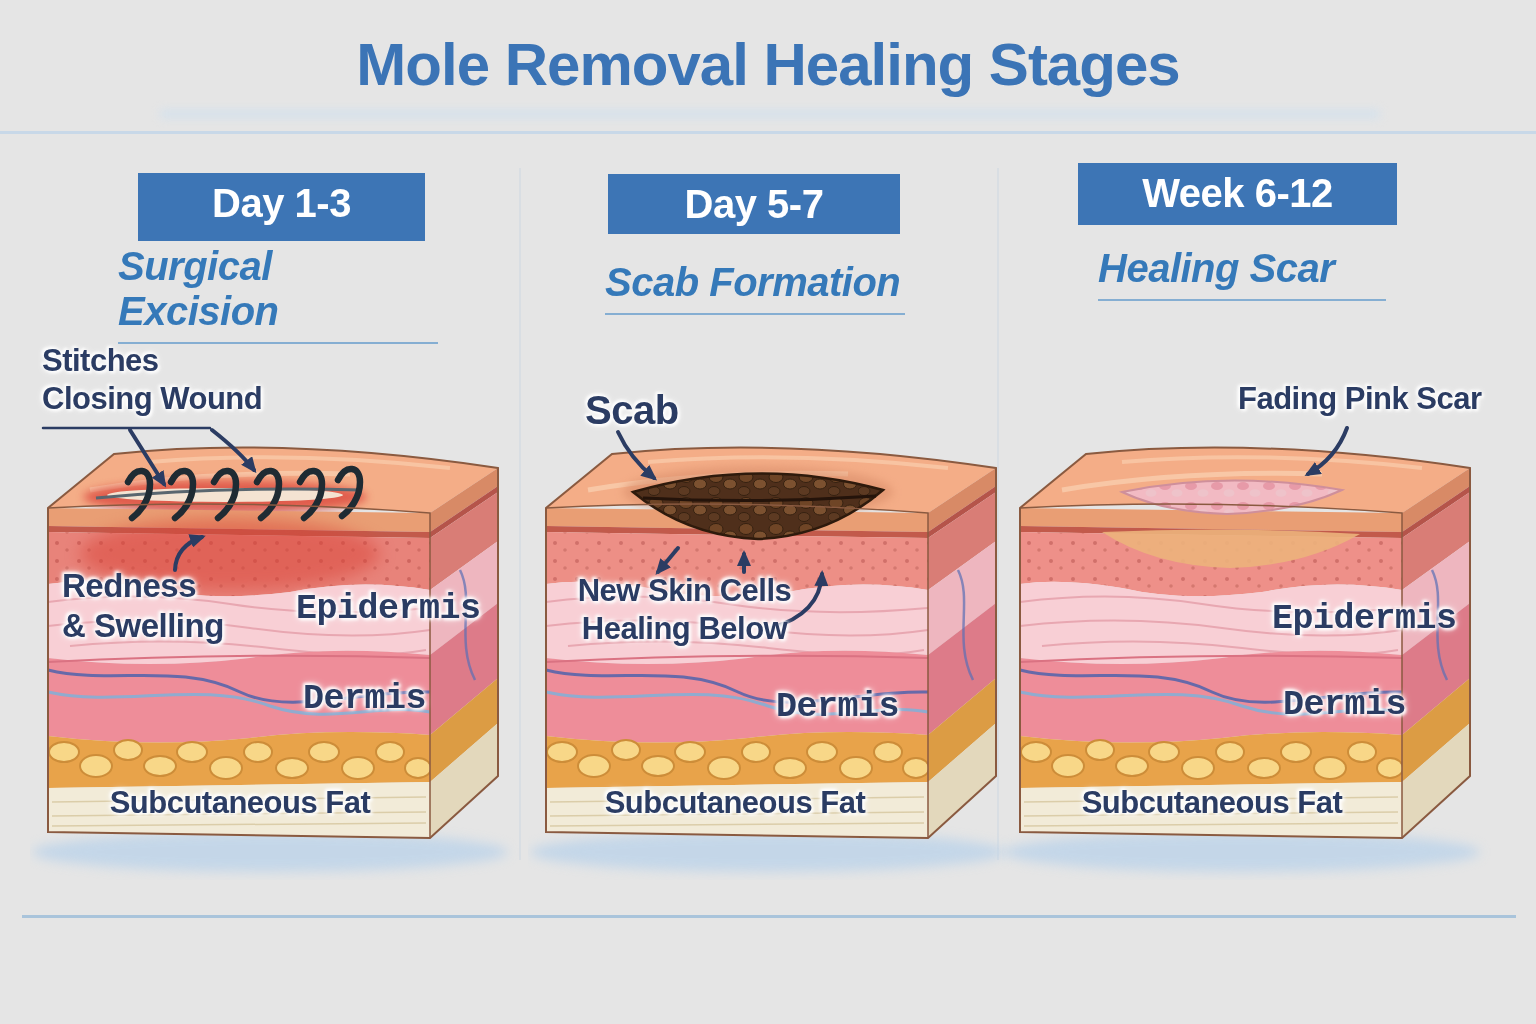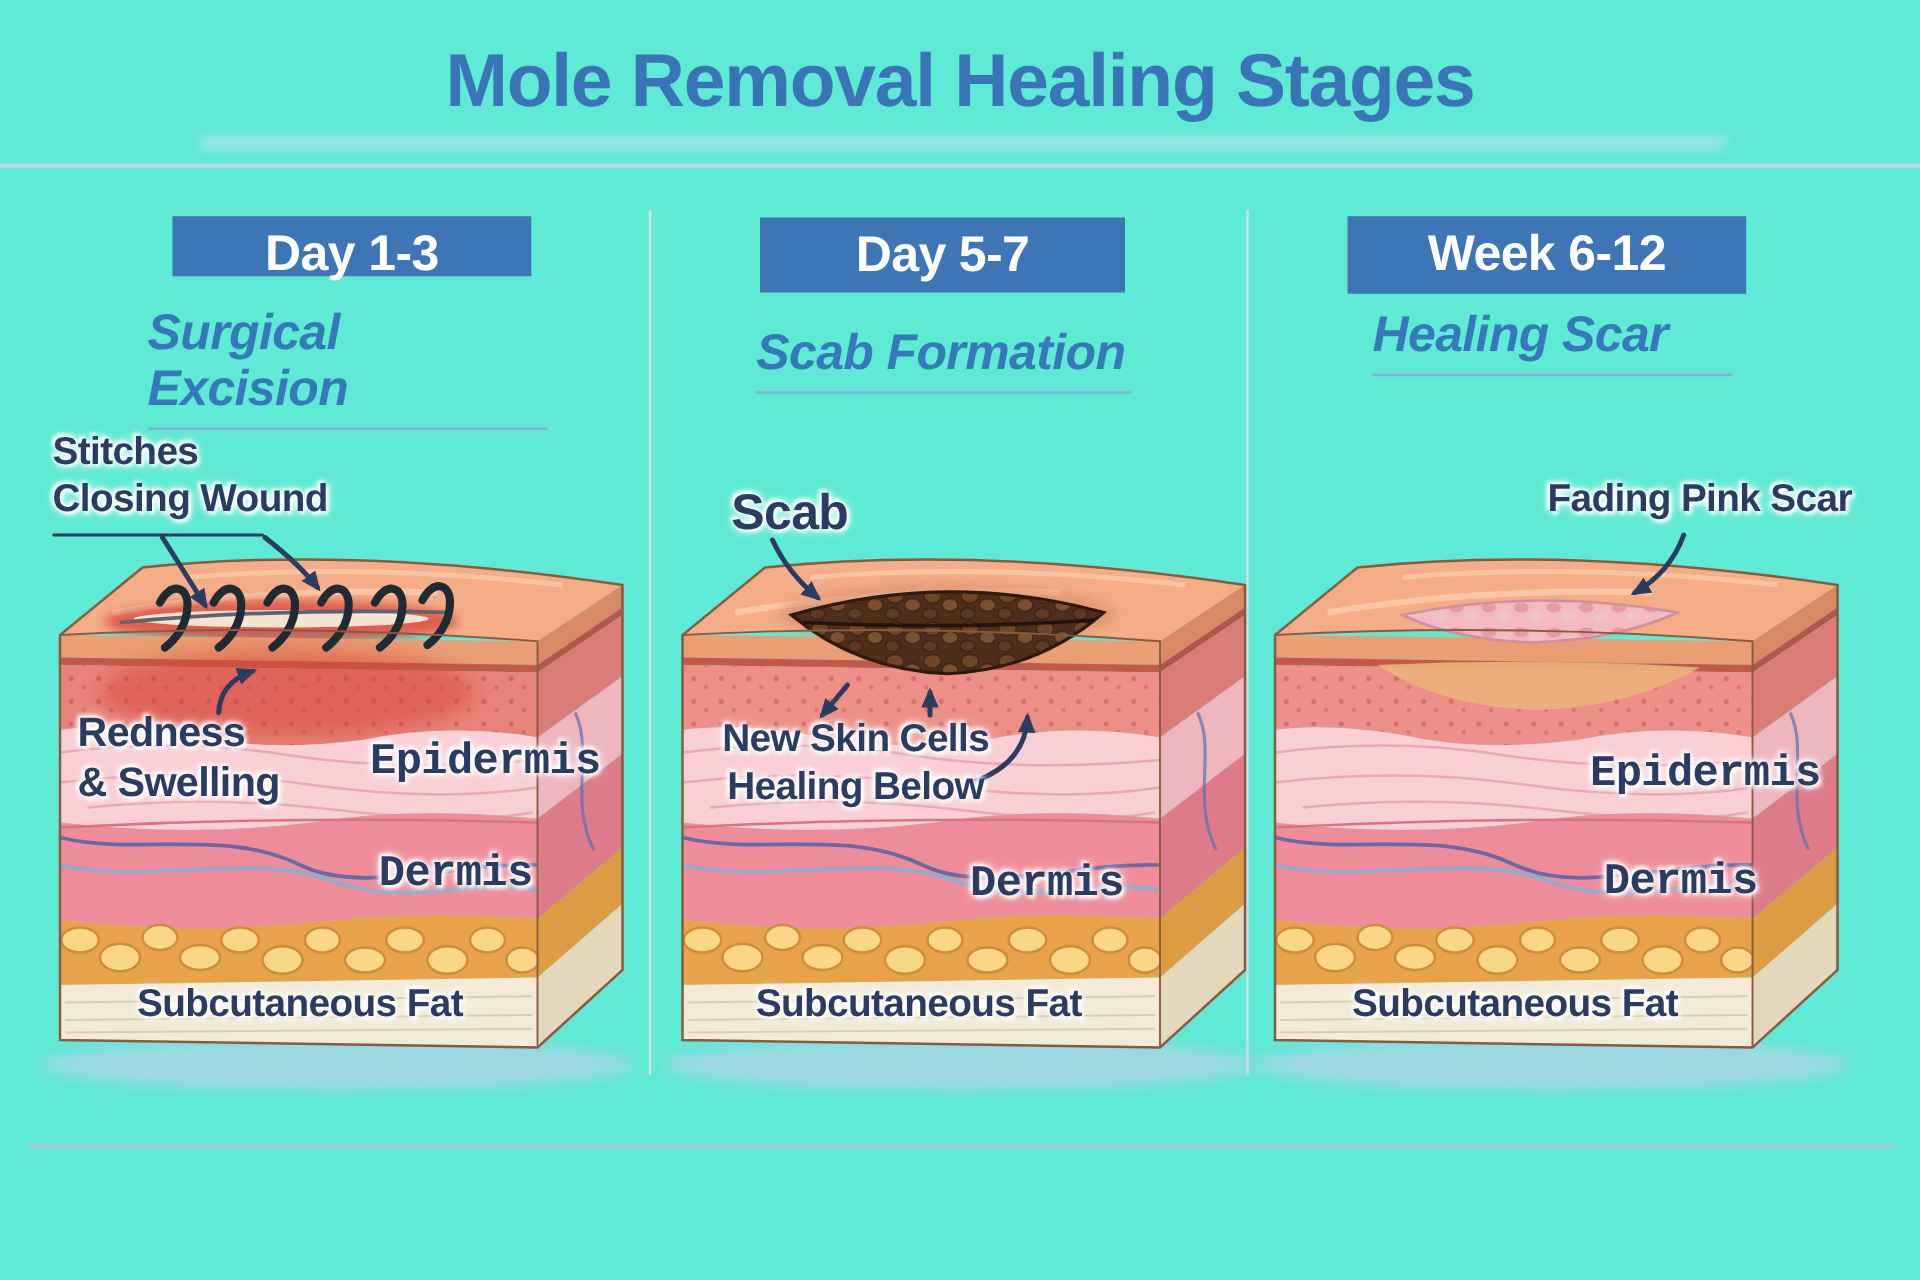--- a/index.html
+++ b/index.html
@@ -1,16 +1,16 @@
 <!DOCTYPE html>
 <html><head>
 <meta charset="utf-8">
 <style>
   html,body{margin:0;padding:0;background:#ffffff;}
-  .page{position:relative;width:1536px;height:1024px;background:#5eead4;overflow:hidden;
+  .page{position:relative;width:1536px;height:1024px;background:#e5e5e5;overflow:hidden;
         font-family:"Liberation Sans", sans-serif;}
   .title{position:absolute;left:0;top:30px;width:1536px;text-align:center;
          font-size:60px;font-weight:bold;letter-spacing:-1px;color:#3b74b6;}
   .title-glow{position:absolute;left:160px;top:110px;width:1220px;height:8px;
               background:#cfe0ef;filter:blur(5px);opacity:.8;}
   .hr{position:absolute;background:#c8d8e8;height:3px;}
   .hr.top{left:0;top:131px;width:1536px;}
   .hr.bottom{left:22px;top:915px;width:1494px;background:#a9c4db;}
   .vr{position:absolute;width:2px;background:#d9dee3;top:168px;height:692px;}
   .vr.v1{left:519px;} .vr.v2{left:997px;}
@@ -34,21 +34,21 @@
 <div class="page">
 
   <div class="title">Mole Removal Healing Stages</div>
   <div class="title-glow"></div>
   <div class="hr top"></div>
   <div class="vr v1"></div>
   <div class="vr v2"></div>
   <div class="hr bottom"></div>
 
   <section>
-    <div class="banner" style="left:138px;top:173px;width:287px;height:48px">Day 1-3</div>
+    <div class="banner" style="left:138px;top:173px;width:287px;height:68px">Day 1-3</div>
     <div class="subtitle" style="left:118px;top:244px;width:320px">Surgical Excision</div>
 
     <svg class="blockart" style="left:30px;top:340px" width="490" height="540" viewBox="0 0 490 540">
       <defs>
         <pattern id="p1-sp" width="22" height="18" patternUnits="userSpaceOnUse">
           <circle cx="5" cy="5" r="2" fill="#cf655e"></circle>
             <circle cx="15" cy="12" r="1.8" fill="#d26d65"></circle>
         </pattern>
         <marker id="p1-ah" markerWidth="16" markerHeight="14" refX="12" refY="7" orient="auto" markerUnits="userSpaceOnUse">
           <path d="M0,0 L16,7 L0,14 Z" fill="#2b3c63"></path>
@@ -213,21 +213,21 @@
     </svg>
 
     <div class="lbl f32" style="left:585px;top:386px">Scab</div>
     <div class="lbl pre ctr f31" style="left:562px;top:572px;width:245px">New Skin Cells
 Healing Below</div>
     <div class="lbl f35" style="left:776px;top:686px">Dermis</div>
     <div class="lbl ctr f31" style="left:560px;top:784px;width:350px">Subcutaneous Fat</div>
   </section>
 
   <section>
-    <div class="banner" style="left:1078px;top:173px;width:319px;height:62px">Week 6-12</div>
+    <div class="banner" style="left:1078px;top:163px;width:319px;height:62px">Week 6-12</div>
     <div class="subtitle" style="left:1098px;top:246px;width:288px">Healing Scar</div>
 
     <svg class="blockart" style="left:1002px;top:340px" width="490" height="540" viewBox="0 0 490 540">
       <defs>
         <pattern id="p3-sp" width="22" height="18" patternUnits="userSpaceOnUse">
           <circle cx="5" cy="5" r="2" fill="#d1706a"></circle>
             <circle cx="15" cy="12" r="1.8" fill="#d4786f"></circle>
         </pattern>
         <pattern id="p3-mt" width="26" height="20" patternUnits="userSpaceOnUse">
           <rect width="26" height="20" fill="#f2bac3"></rect>

